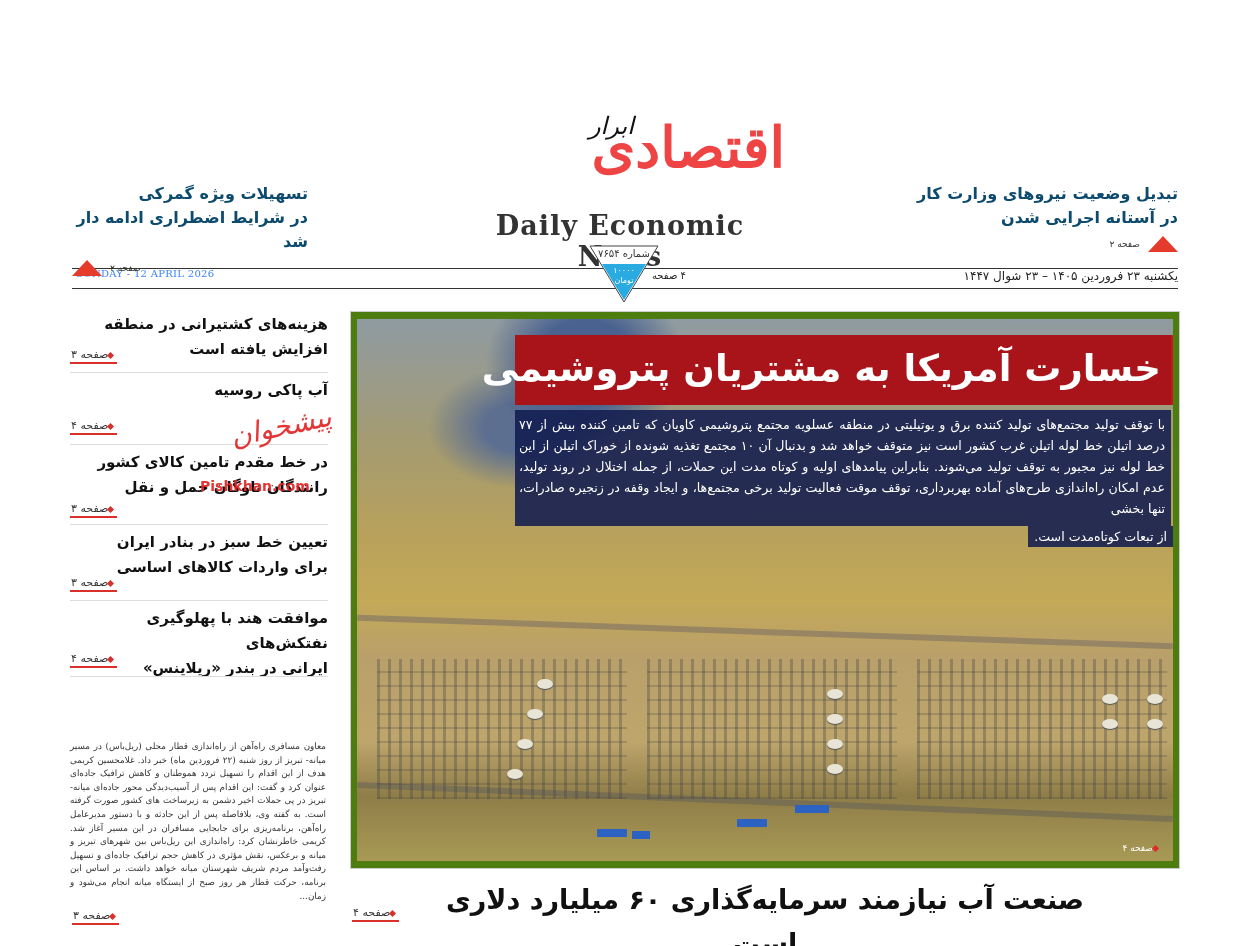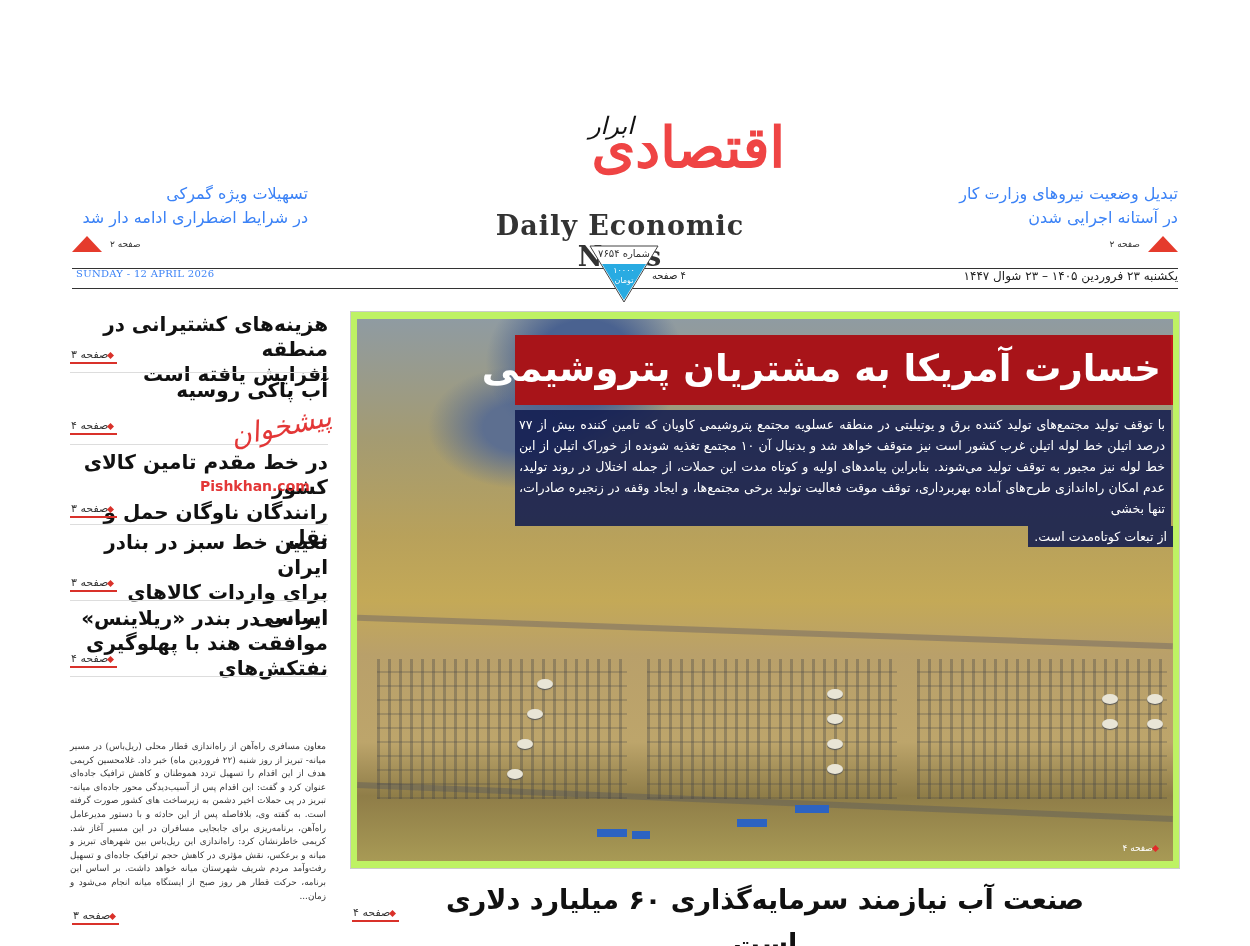--- a/index.html
+++ b/index.html
@@ -11,33 +11,33 @@
   .logo-fa .main{position:absolute;right:0;top:0;font-family:"DejaVu Serif",serif;font-weight:bold;font-size:56px;line-height:110px;color:#ef4444;letter-spacing:-2px;white-space:nowrap;direction:rtl;}
   .logo-fa .small{position:absolute;left:134px;top:20px;font-size:24px;font-family:"DejaVu Serif",serif;font-style:italic;color:#111;}
   .logo-en{left:470px;top:210px;width:300px;text-align:center;font-family:"DejaVu Serif",serif;font-size:27px;color:#333;letter-spacing:1px;font-weight:bold;}
   .rule{left:72px;width:1106px;height:1px;background:#333;}
   .price-tri{left:588px;top:244px;width:72px;height:60px;}
   .issue{position:absolute;left:0;top:4px;width:72px;text-align:center;font-size:10px;color:#333;direction:rtl;}
   .price{position:absolute;left:14px;top:22px;width:44px;text-align:center;font-size:8px;color:#fff;line-height:10px;}
   .pages{left:652px;top:270px;font-size:10px;color:#222;direction:rtl;}
   .date-en{left:76px;top:268px;font-family:"DejaVu Serif",serif;font-size:10px;color:#3b82f6;letter-spacing:0.3px;}
   .date-fa{right:72px;top:269px;font-size:12px;color:#222;}
-  .top-head{font-weight:normal;font-size:16px;line-height:24px;color:#3b82f6;}
+  .top-head{font-weight:bold;font-size:16px;line-height:24px;color:#0c4a6e;}
   .page-ref{font-size:9px;color:#333;direction:rtl;}
   .tri-red{width:0;height:0;border-left:15px solid transparent;border-right:15px solid transparent;border-bottom:16px solid #e53b2c;}
   
   .lc{left:70px;width:258px;}
   .lc-item{position:absolute;left:0;width:258px;}
-  .lc-title{font-weight:bold;font-size:20px;line-height:25px;color:#111;direction:rtl;text-align:right;}
+  .lc-title{font-weight:bold;font-size:15px;line-height:25px;color:#111;direction:rtl;text-align:right;}
   .lc-ref{position:absolute;left:0;font-size:11px;color:#333;direction:rtl;border-bottom:2px solid #d9312a;padding:0 1px 1px 1px;}
   .lc-ref .dot{display:inline-block;width:5px;height:5px;background:#d9312a;transform:rotate(45deg);margin-right:3px;vertical-align:middle;}
   .lc-sep{position:absolute;left:0;width:258px;height:1px;background:#ddd;}
   .lc-body{left:70px;top:740px;width:256px;font-family:"DejaVu Serif",serif;font-size:8.8px;line-height:13.6px;color:#333;direction:rtl;text-align:justify;}
   
-  .photo-frame{left:350px;top:311px;width:828px;height:556px;border:1px solid #ccc;background:#bef264;}
+  .photo-frame{left:350px;top:311px;width:828px;height:556px;border:1px solid #ccc;background:#4d7c0f;}
   .photo{position:absolute;left:6px;top:7px;width:816px;height:542px;overflow:hidden;
     background:
       radial-gradient(ellipse at 28% 8%, #4a6290 0 6%, transparent 12%),
       radial-gradient(ellipse at 20% 20%, #5d6f90 0 4%, transparent 10%),
       linear-gradient(180deg, #8f9ba2 0%, #a49b72 22%, #b8a15b 40%, #c4a957 52%, #b9a06a 62%, #bda56b 78%, #8f7d48 88%, #a89a55 100%);}
   .ridge{position:absolute;left:0;top:310px;width:816px;height:6px;background:rgba(120,110,100,0.55);transform:rotate(2deg);}
   .ridge2{position:absolute;left:0;top:480px;width:816px;height:6px;background:rgba(90,90,90,0.45);transform:rotate(2.4deg);}
   .plant{position:absolute;top:340px;height:140px;background:repeating-linear-gradient(90deg, rgba(70,70,70,0.35) 0 3px, transparent 3px 11px), repeating-linear-gradient(0deg, rgba(70,70,70,0.25) 0 2px, transparent 2px 14px);}
   .tank{position:absolute;width:16px;height:10px;border-radius:50%;background:#e9e5d6;box-shadow:0 1px 1px #555;}
   .blue-roof{position:absolute;height:8px;background:#2c63c2;}
@@ -121,22 +121,22 @@
   <div class="lc-sep" style="top:212px;"></div>
 
   <div class="lc-item" style="top:218px;">
     <div class="lc-title">تعیین خط سبز در بنادر ایران</div>
     <div class="lc-title">برای واردات کالاهای اساسی</div>
     <div class="lc-ref" style="top:46px;"><span class="dot"></span><span>صفحه ۳</span></div>
   </div>
   <div class="lc-sep" style="top:288px;"></div>
 
   <div class="lc-item" style="top:294px;">
+    <div class="lc-title">موافقت هند با پهلوگیری نفتکش‌های</div>
     <div class="lc-title">ایرانی در بندر «ریلاینس»</div>
-    <div class="lc-title">موافقت هند با پهلوگیری نفتکش‌های</div>
     <div class="lc-ref" style="top:46px;"><span class="dot"></span><span>صفحه ۴</span></div>
   </div>
   <div class="lc-sep" style="top:364px;"></div>
 
 </div>
 
 <div class="abs lc-body">معاون مسافری راه‌آهن از راه‌اندازی قطار محلی (ریل‌باس) در مسیر میانه- تبریز از روز شنبه (۲۲ فروردین ماه) خبر داد. غلامحسین کریمی هدف از این اقدام را تسهیل تردد هموطنان و کاهش ترافیک جاده‌ای عنوان کرد و گفت: این اقدام پس از آسیب‌دیدگی محور جاده‌ای میانه- تبریز در پی حملات اخیر دشمن به زیرساخت های کشور صورت گرفته است. به گفته وی، بلافاصله پس از این حادثه و با دستور مدیرعامل راه‌آهن، برنامه‌ریزی برای جابجایی مسافران در این مسیر آغاز شد. کریمی خاطرنشان کرد: راه‌اندازی این ریل‌باس بین شهرهای تبریز و میانه و برعکس، نقش مؤثری در کاهش حجم ترافیک جاده‌ای و تسهیل رفت‌وآمد مردم شریف شهرستان میانه خواهد داشت. بر اساس این برنامه، حرکت قطار هر روز صبح از ایستگاه میانه انجام می‌شود و زمان...</div>
 <div class="abs lc-ref" style="left:72px;top:909px;"><span class="dot"></span><span>صفحه ۳</span></div>
 
 <div class="abs watermark">

